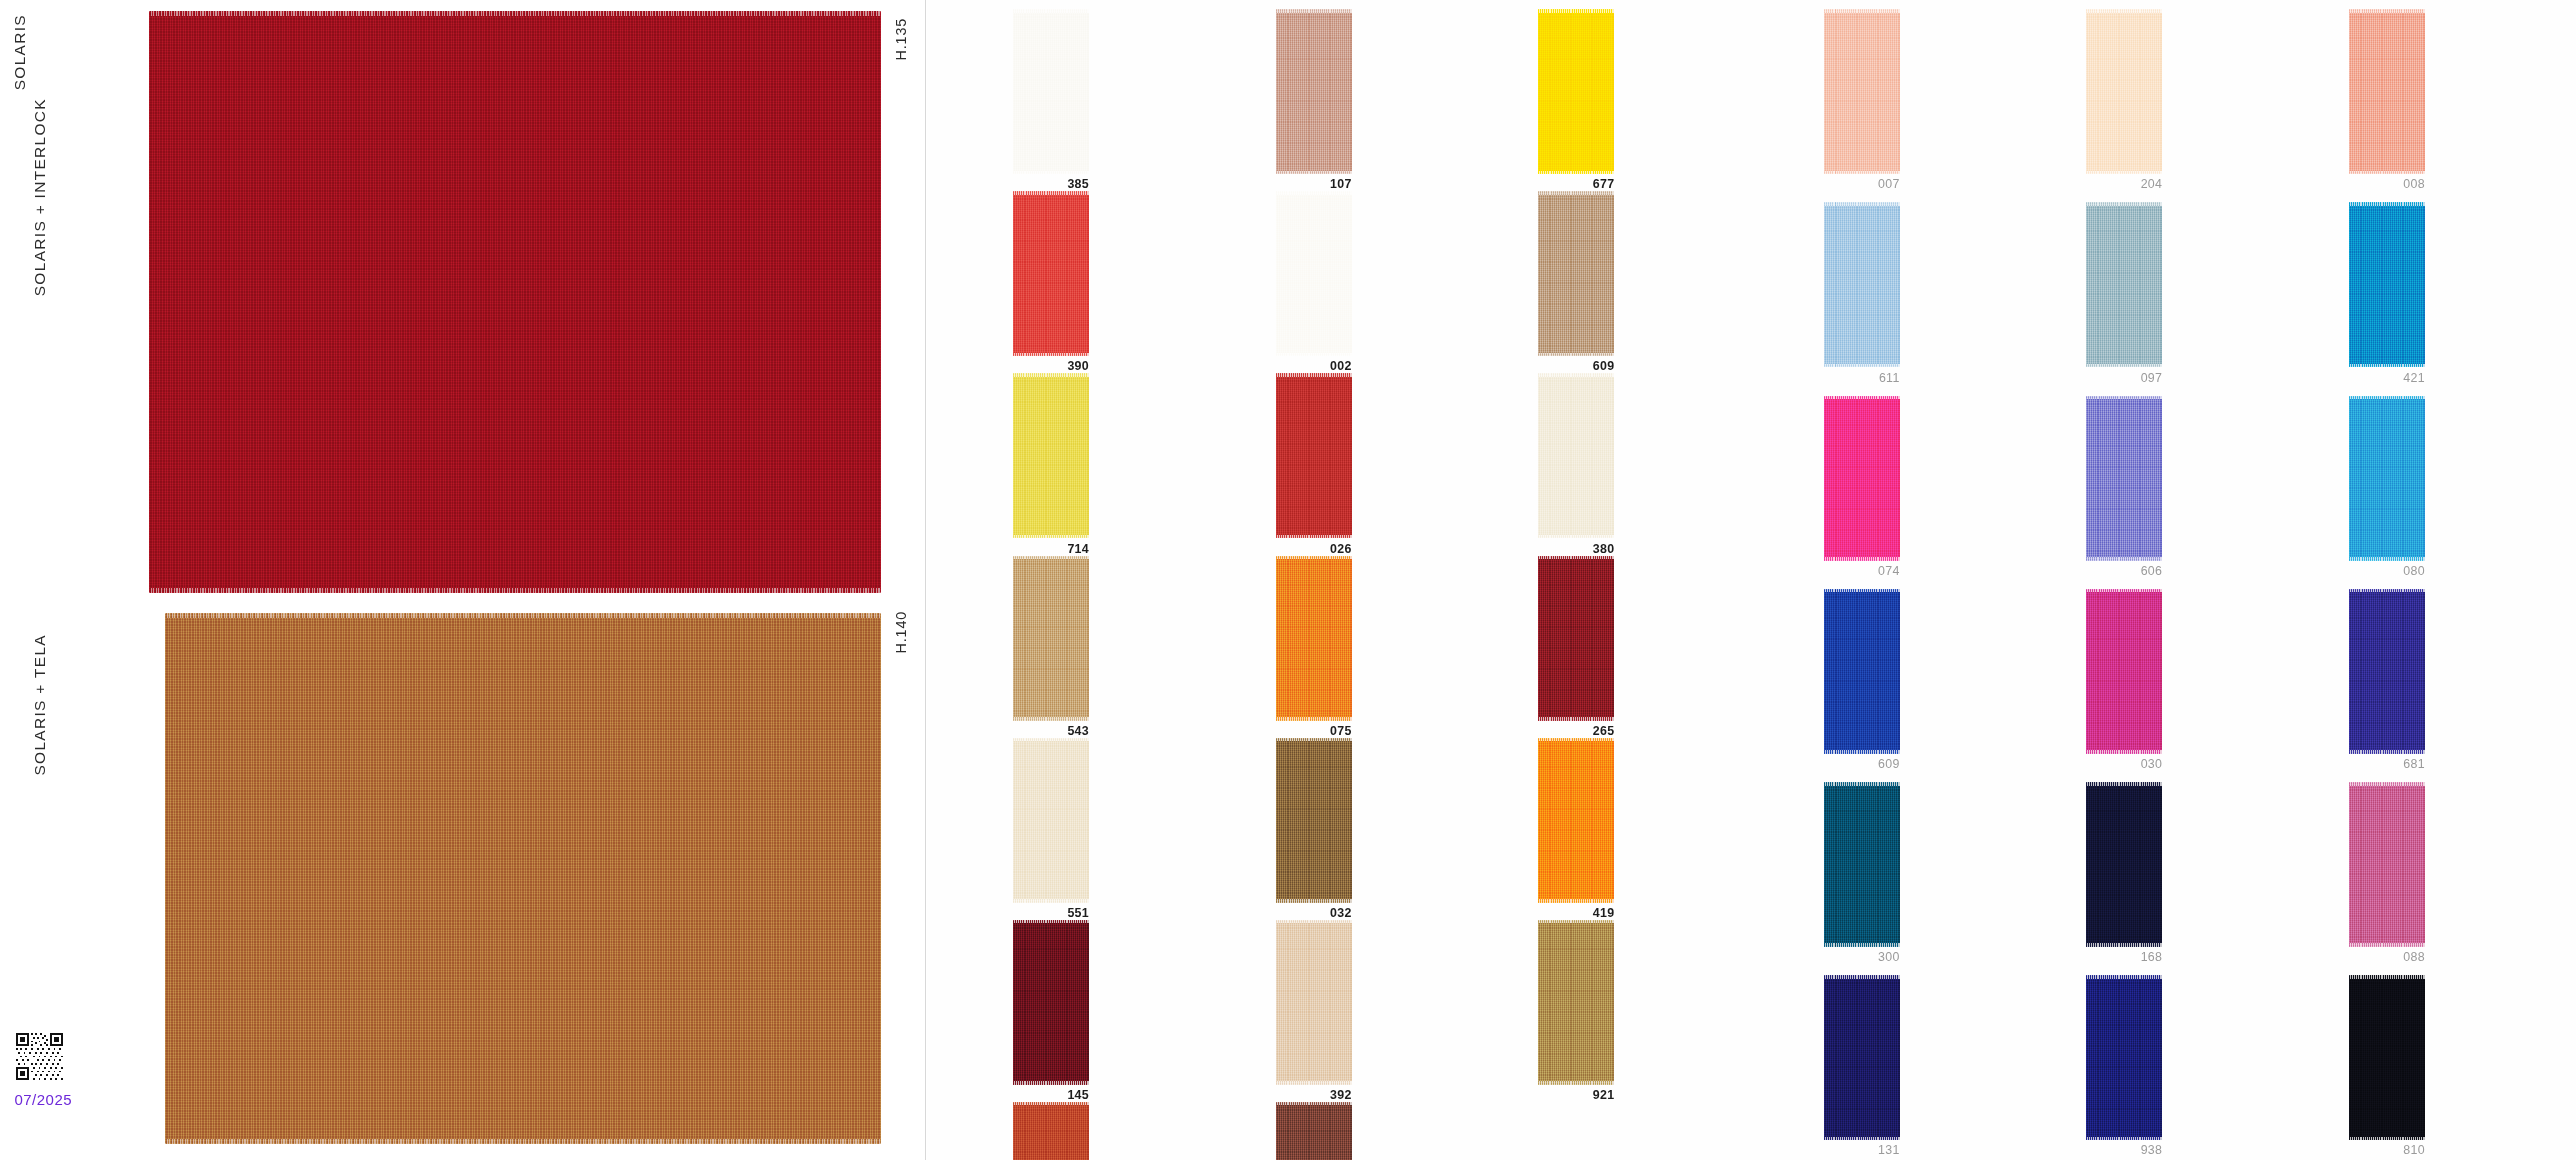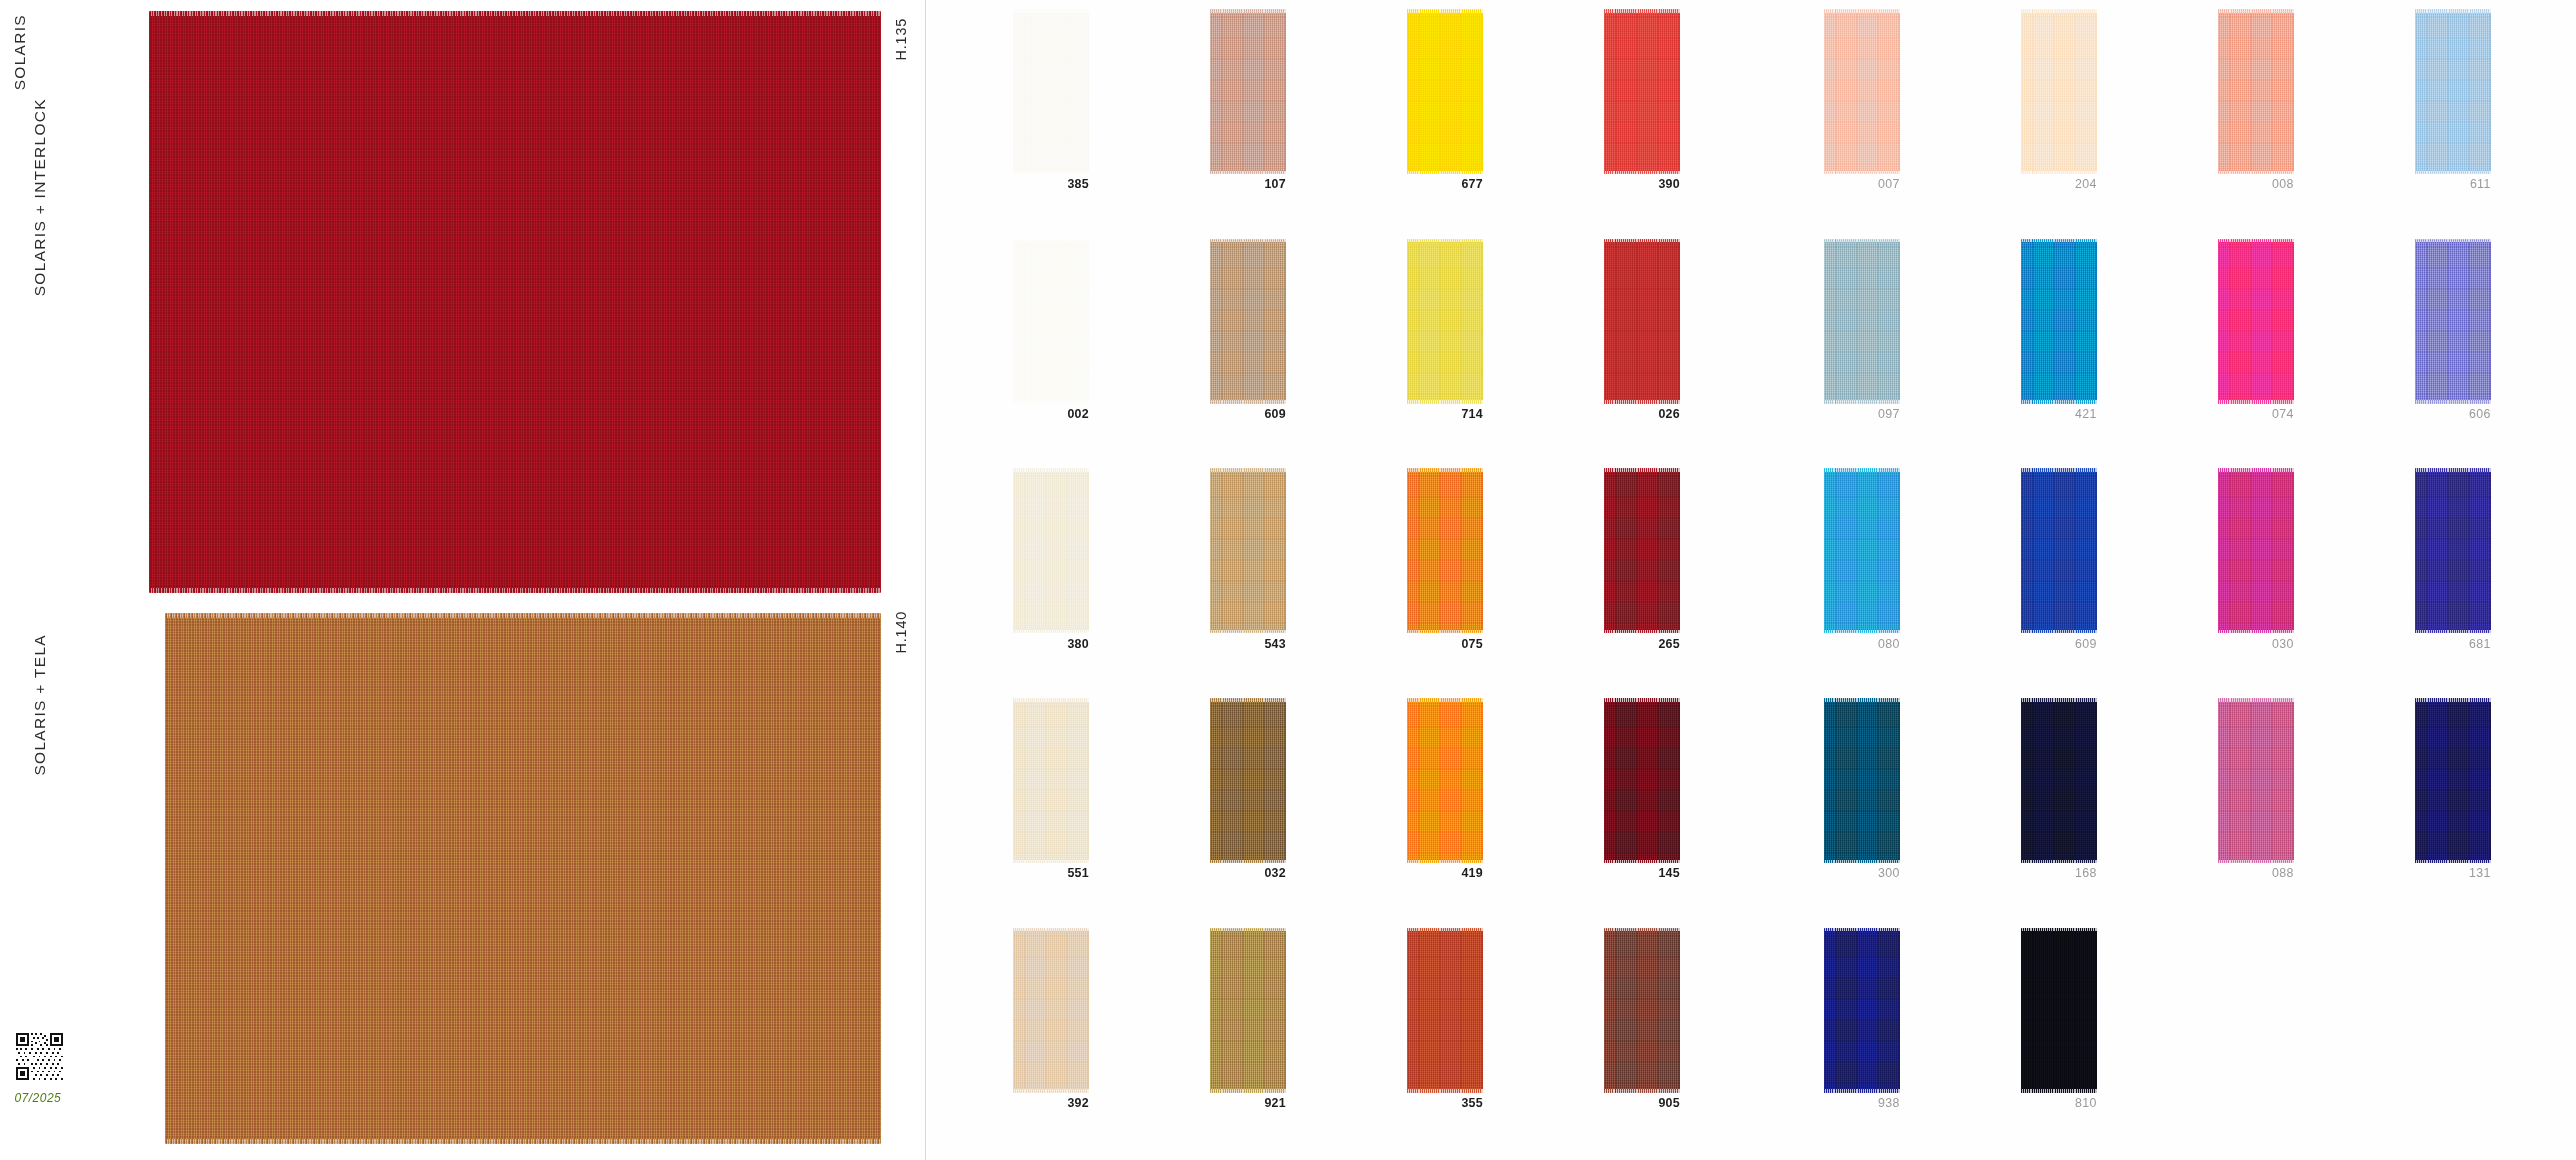--- a/index.html
+++ b/index.html
@@ -75,34 +75,34 @@
   #divider-vline{
     position:absolute;left:925px;top:0;width:1px;height:1160px;
     background:#d8d8d8;
   }
 
   
   #qr-block{position:absolute;left:15.5px;top:1033px;width:47px;height:47px;}
   #qr-block svg{display:block;}
   #date-text{
     position:absolute;left:14.4px;top:1091px;
-    font-size:12px;color:#4d7c0f;letter-spacing:0.5px;font-style:italic;
+    font-size:15px;color:#6d28d9;letter-spacing:0.5px;
   }
 
   
   #groups{
     position:relative;
     flex:1 1 auto;
     display:flex;
     padding-top:9.3px;
   }
   .group{
     position:relative;
     display:grid;
-    grid-template-columns:repeat(4,1fr);
+    grid-template-columns:repeat(3,1fr);
     grid-template-rows:repeat(5,1fr);
     column-gap:0px;
     row-gap:0px;
     height:1148px;
   }
   #group-1{width:788px;padding-left:82px;padding-right:8.2px;}
   #group-2{width:788px;padding-left:14.4px;padding-right:8.2px;}
 
   .cell{
     position:relative;

